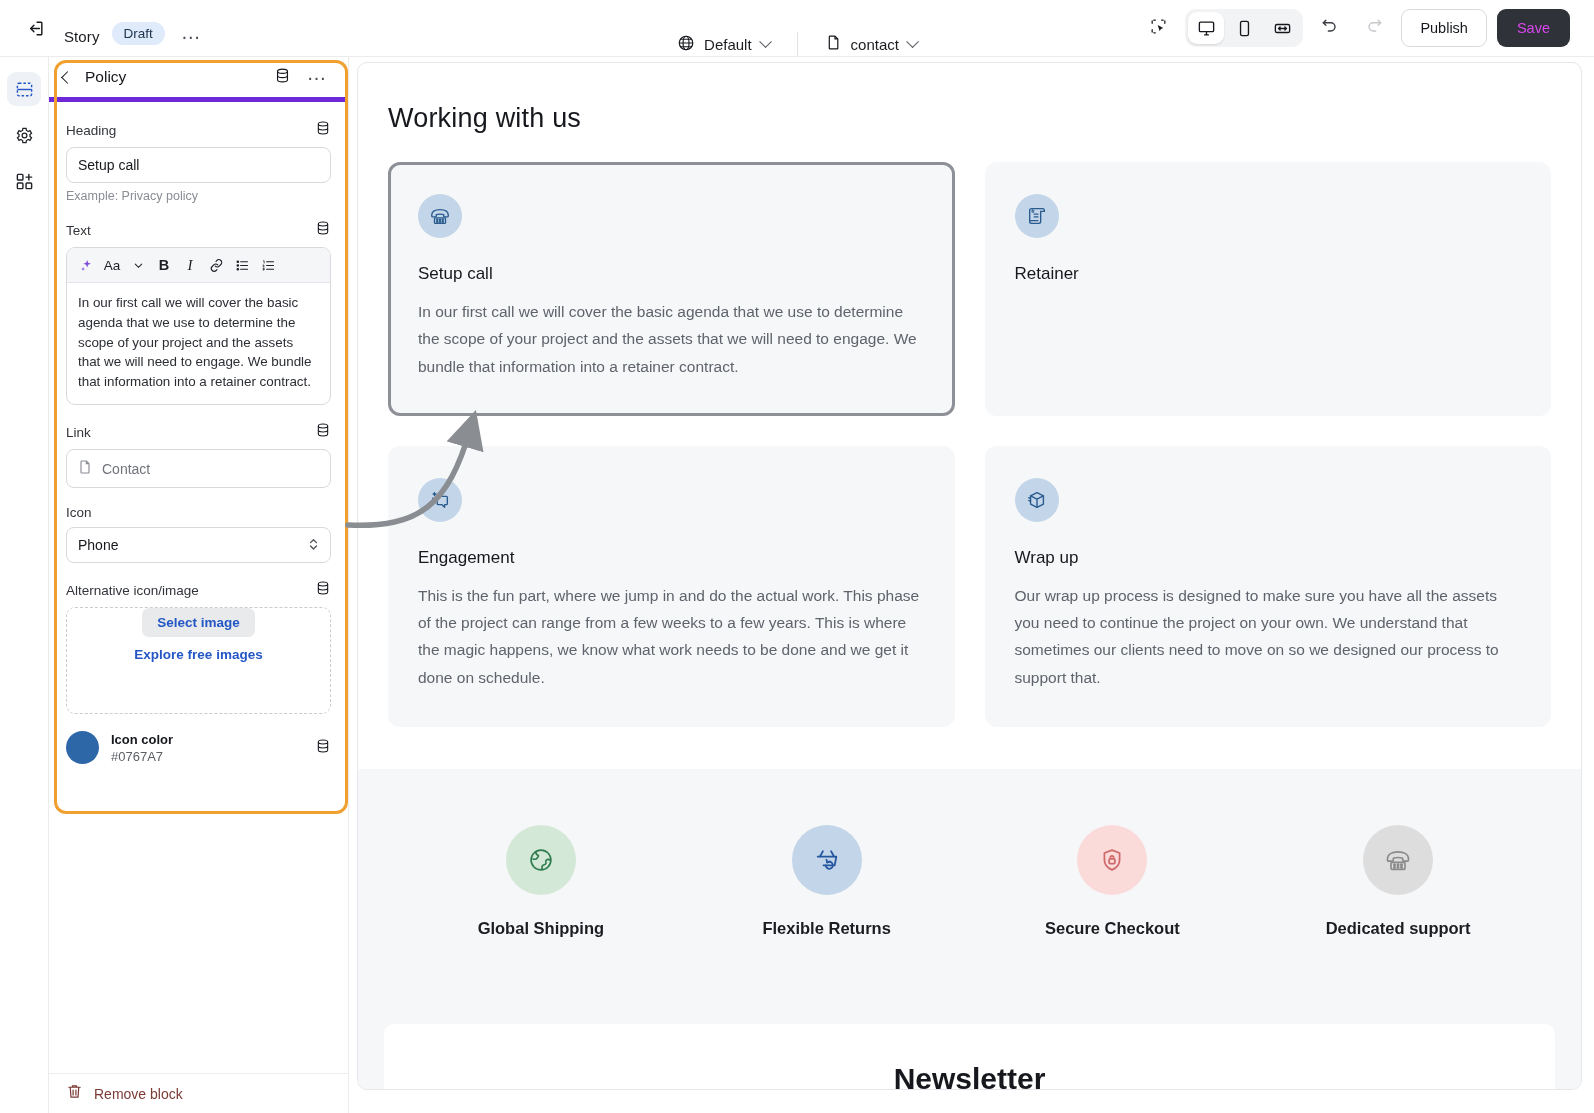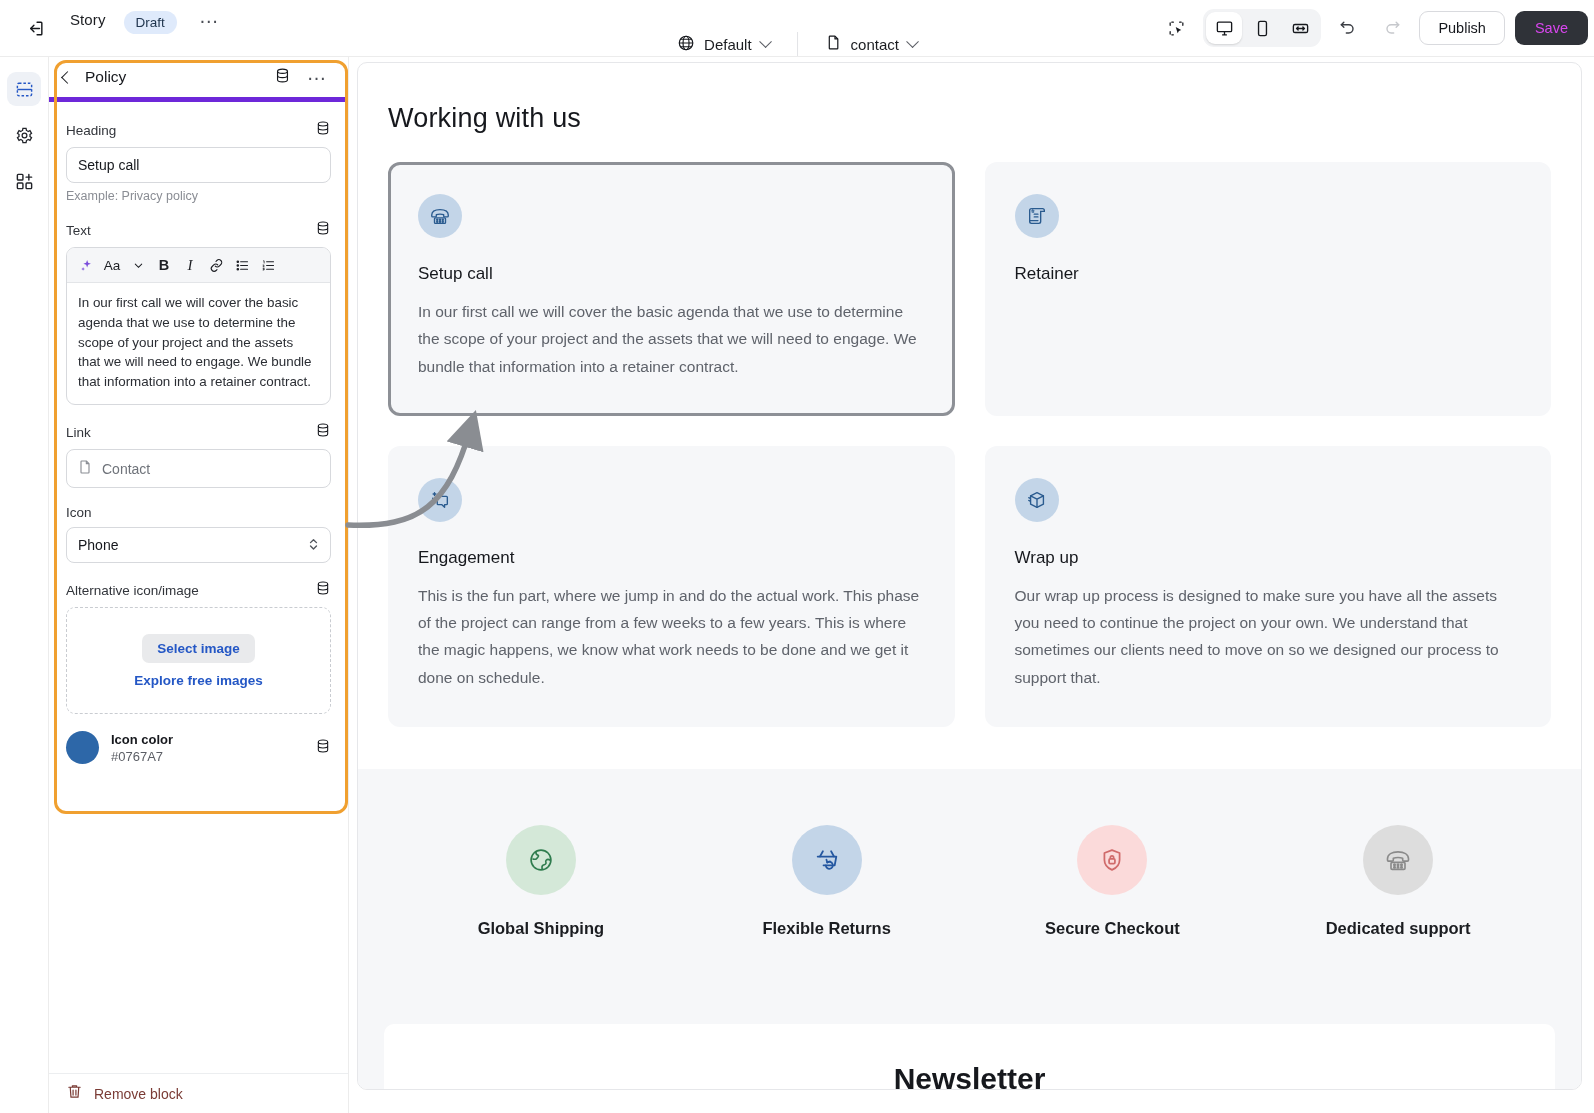--- a/index.html
+++ b/index.html
@@ -11,21 +11,21 @@
     -webkit-font-smoothing: antialiased;
   }
   .app { position: relative; width: 1594px; height: 1113px; background:#fff; }
 
   
   .topbar {
     position:absolute; left:0; top:0; width:1594px; height:57px;
     background:#fff; display:flex; align-items:center;
     border-bottom:1px solid #ececec;
   }
-  .tb-left { display:flex; align-items:flex-start; gap:18px; padding-left:18px; }
+  .tb-left { display:flex; align-items:flex-end; gap:12px; padding-left:18px; }
   .icon-btn {
     width:34px; height:34px; border-radius:8px;
     display:flex; align-items:center; justify-content:center;
     cursor:pointer; color:#16181d;
   }
   .story-label { font-size:15px; color:#1b1d21; letter-spacing:.1px; }
   .draft-chip {
     background:#dfeafb; color:#21364f; font-size:13.5px;
     padding:4px 12px; border-radius:14px; cursor:pointer;
   }
@@ -38,21 +38,21 @@
   }
   .pill-sel {
     display:flex; align-items:center; gap:9px;
     padding:7px 11px; border-radius:8px; cursor:pointer; font-size:15px; color:#1b1d21;
   }
   .vsep { width:1px; height:24px; background:#e2e3e6; margin:0 16px; }
   .chev { width:9px; height:9px; border-right:1.6px solid #5a5d64;
           border-bottom:1.6px solid #5a5d64; transform:rotate(45deg) translate(-2px,-2px); }
 
   .tb-right {
-    margin-left:auto; display:flex; align-items:center; gap:10px; padding-right:6px;
+    margin-left:auto; display:flex; gap:10px; padding-right:24px;
   }
   .devgroup {
     display:flex; align-items:center; background:#f2f3f5; border-radius:11px; padding:3px; gap:2px;
   }
   .devbtn { width:36px; height:32px; border-radius:9px; display:flex;
             align-items:center; justify-content:center; cursor:pointer; color:#16181d; }
   .devbtn.active { background:#fff; box-shadow:0 1px 2px rgba(0,0,0,.13); }
   .btn-publish {
     border:1px solid #d9dade; background:#fff; color:#16181d;
     font-size:14.5px; padding:8px 18px; border-radius:9px; cursor:pointer;
@@ -120,21 +120,21 @@
   .select-wrap { position:relative; }
   .sel-input {
     width:100%; border:1px solid #d7d9dd; border-radius:8px;
     padding:9px 11px; font-size:14px; color:#16181d; background:#fff; cursor:pointer;
   }
   .updown { position:absolute; right:12px; top:50%; transform:translateY(-50%);
             color:#52555c; font-size:11px; line-height:.85; text-align:center; pointer-events:none;}
 
   .dropzone {
     border:1px dashed #c9ccd1; border-radius:9px; height:107px;
-    display:flex; flex-direction:column; align-items:center; justify-content:center; gap:10px;
+    display:flex; flex-direction:column; align-items:center; gap:10px;
   }
   .sel-img-btn {
     background:#e9eaec; border:none; color:#2457c5; font-size:13.5px; font-weight:bold;
     padding:7px 15px; border-radius:7px; cursor:pointer; font-family:"Liberation Sans", sans-serif;
   }
   .free-link { color:#2457c5; font-size:13.5px; font-weight:bold; cursor:pointer; }
 
   .color-row { display:flex; align-items:center; gap:12px; margin-top:16px; }
   .swatch { width:33px; height:33px; border-radius:50%; background:#2d67a8; cursor:pointer; }
   .color-name { font-size:13px; font-weight:bold; color:#16181d; }

